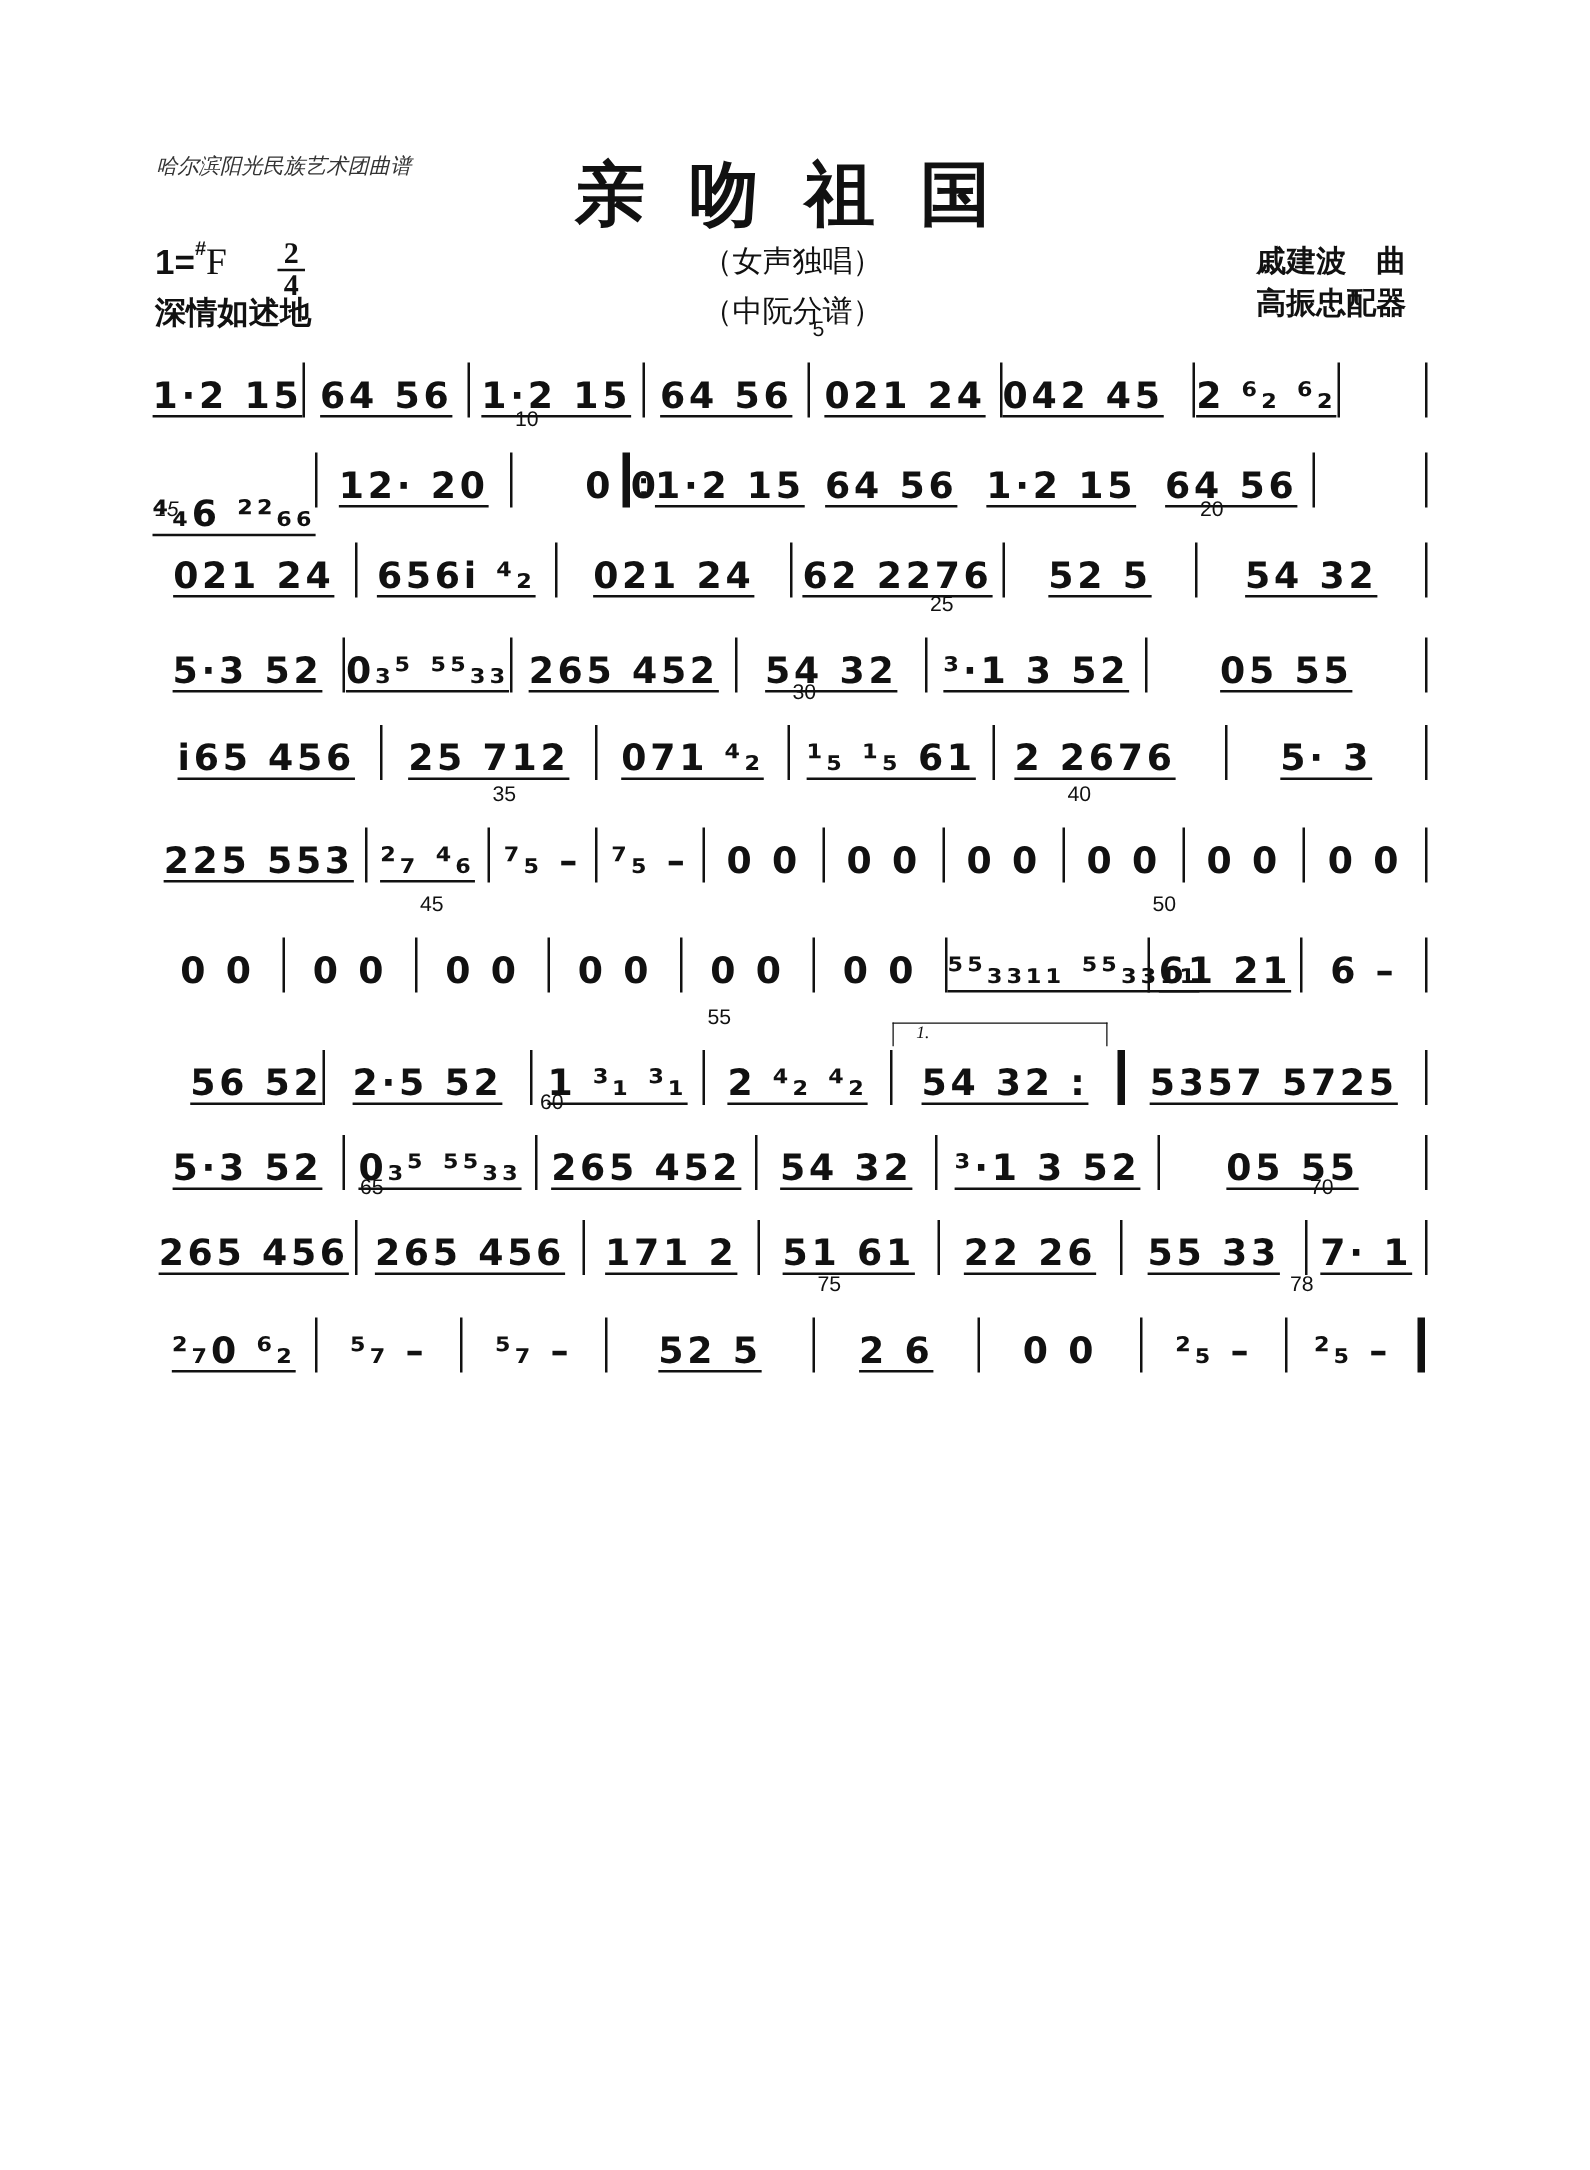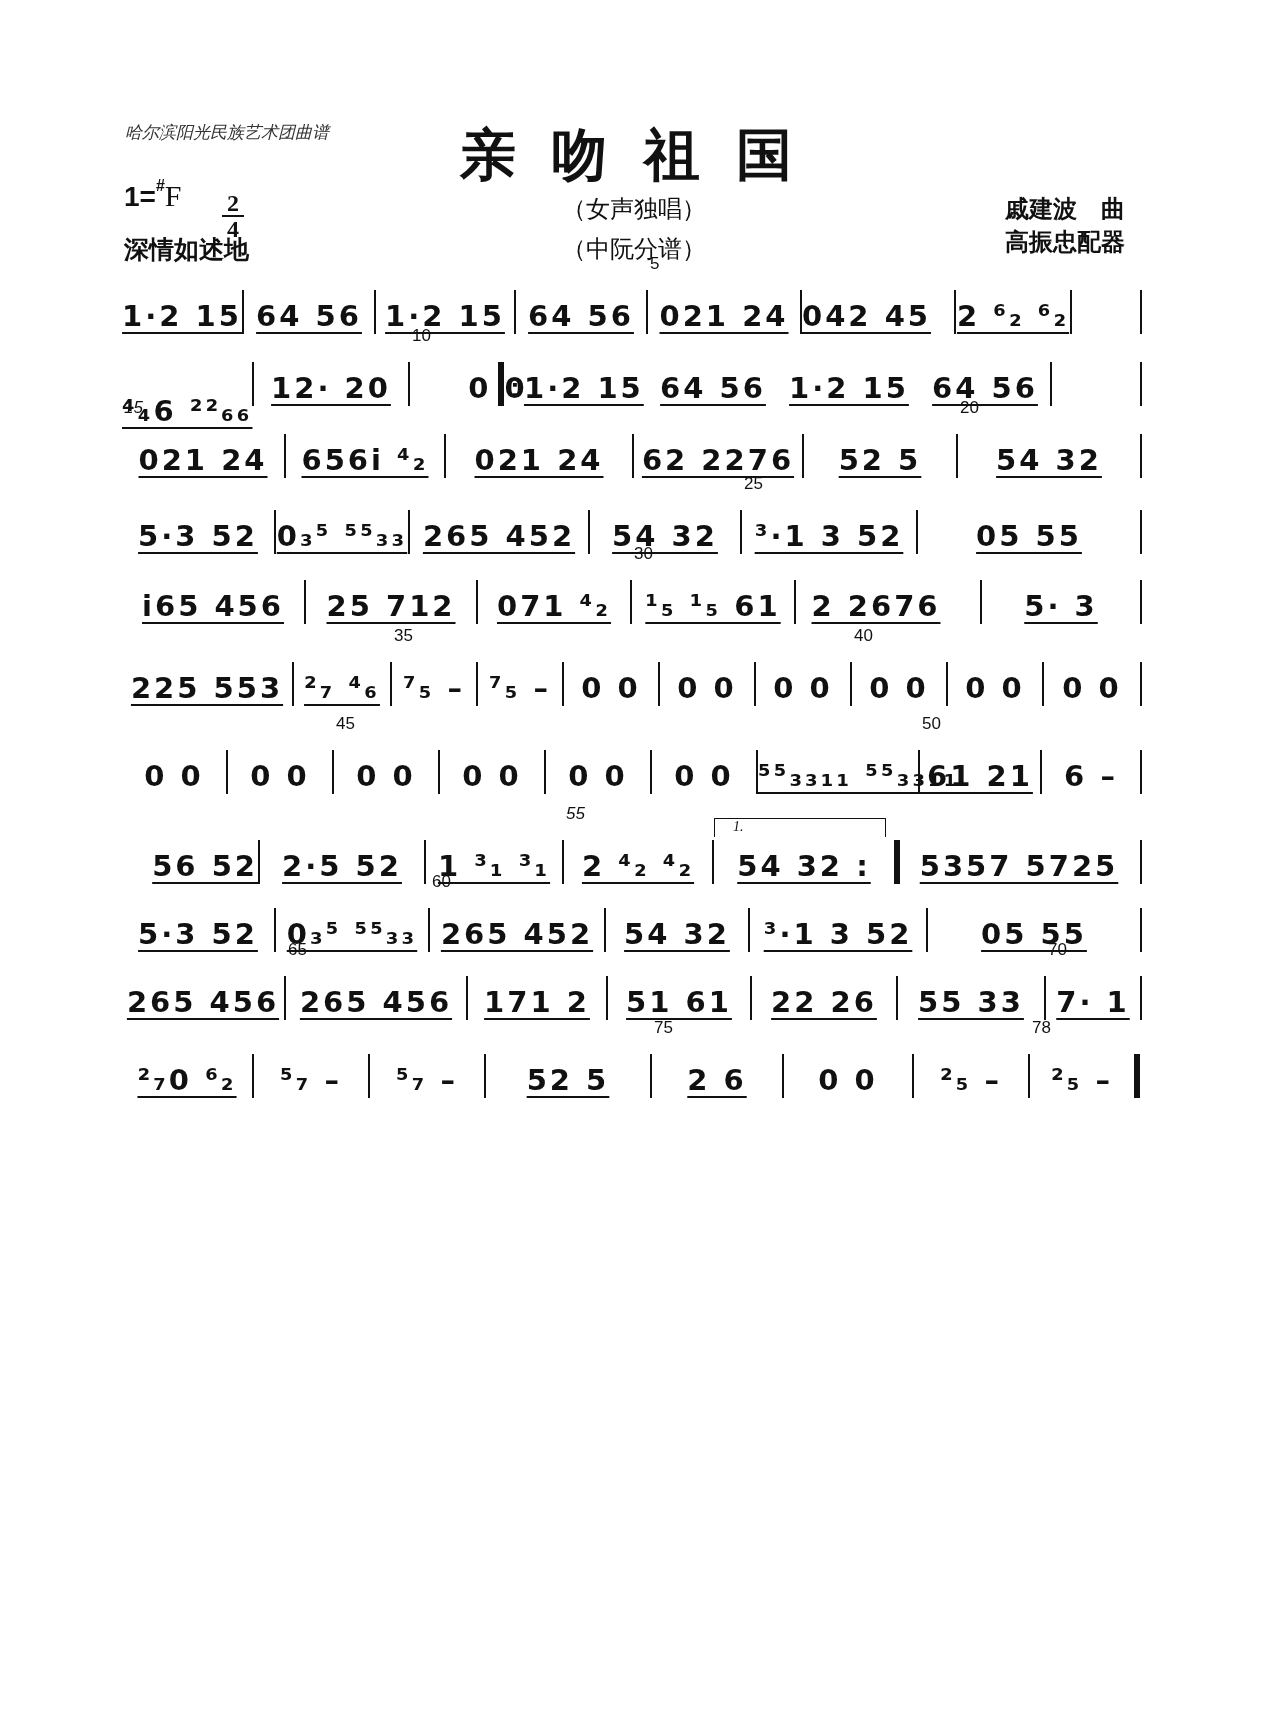--- a/index.html
+++ b/index.html
@@ -1,20 +1,20 @@
 <!DOCTYPE html>
 <html><head>
 <meta charset="utf-8">
 <style>
   html,body{margin:0;padding:0;background:#fff;}
   body{width:1272px;height:1736px;position:relative;overflow:hidden;font-family:"Liberation Sans","DejaVu Sans",sans-serif;color:#111;}
   .abs{position:absolute;}
   .publisher{left:125px;top:121px;font-family:"Liberation Serif","DejaVu Serif",serif;font-style:italic;font-size:17px;color:#333;}
   .title{left:460px;top:118px;font-size:56px;font-weight:bold;letter-spacing:36px;font-family:"DejaVu Sans",sans-serif;}
-  .key{left:124px;top:179px;font-size:28px;font-weight:bold;}
+  .key{left:124px;top:193px;font-size:28px;font-weight:bold;}
   .key sup{font-size:16px;vertical-align:top;position:relative;top:-2px;}
   .key .f{font-family:"Liberation Serif",serif;font-weight:normal;font-size:30px;}
   .timesig{left:222px;top:192px;width:22px;text-align:center;font-family:"Liberation Serif",serif;font-weight:bold;font-size:24px;line-height:22px;}
   .timesig .bar{border-top:2px solid #111;margin:1px 0;}
   .tempo{left:124px;top:233px;font-size:25px;font-weight:bold;font-family:"DejaVu Sans",sans-serif;}
   .sub1{left:562px;top:193px;font-size:24px;font-family:"DejaVu Sans",sans-serif;}
   .sub2{left:562px;top:233px;font-size:24px;font-family:"DejaVu Sans",sans-serif;}
   .composer{left:1005px;top:193px;font-size:24px;font-weight:bold;font-family:"DejaVu Sans",sans-serif;}
   .arranger{left:1005px;top:226px;font-size:24px;font-weight:bold;font-family:"DejaVu Sans",sans-serif;}
 
@@ -281,21 +281,21 @@
       <div class="measure" style="left: 0px; width: 136px; justify-content: flex-end;">
         <span class="notes">56  52</span>
       </div>
       <div class="measure" style="left: 138px; width: 164px;">
         <span class="notes">2·5  52</span>
       </div>
       <div class="measure" style="left: 304px; width: 136px;">
         <span class="notes">1  ³₁  ³₁</span>
       </div>
       <div class="measure" style="left: 442px; width: 148px;">
-        <span class="mnum" style="left: 2px; font-style: italic;">55</span>
+        <span class="mnum" style="left: 2px;">55</span>
         <span class="notes">2  ⁴₂  ⁴₂</span>
       </div>
       <div class="measure" style="left: 592px; width: 180px;">
         <div class="volta" style="left: 0px; width: 170px;">
           <span>1.</span>
         </div>
         <span class="notes">54  32  :</span>
       </div>
       <div class="measure" style="left: 776px; width: 242px; text-align: right;">
         <span class="notes">5357  5725</span>

